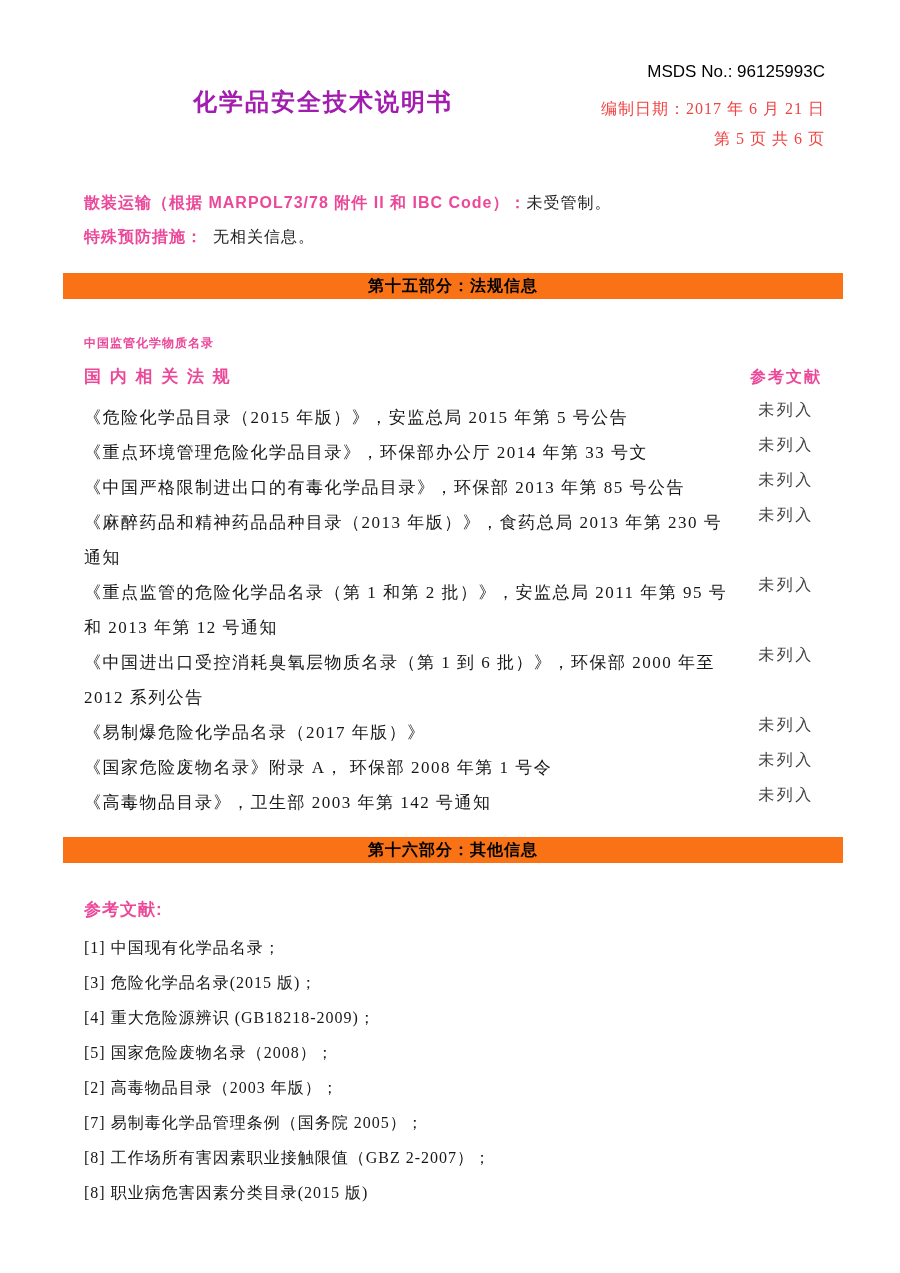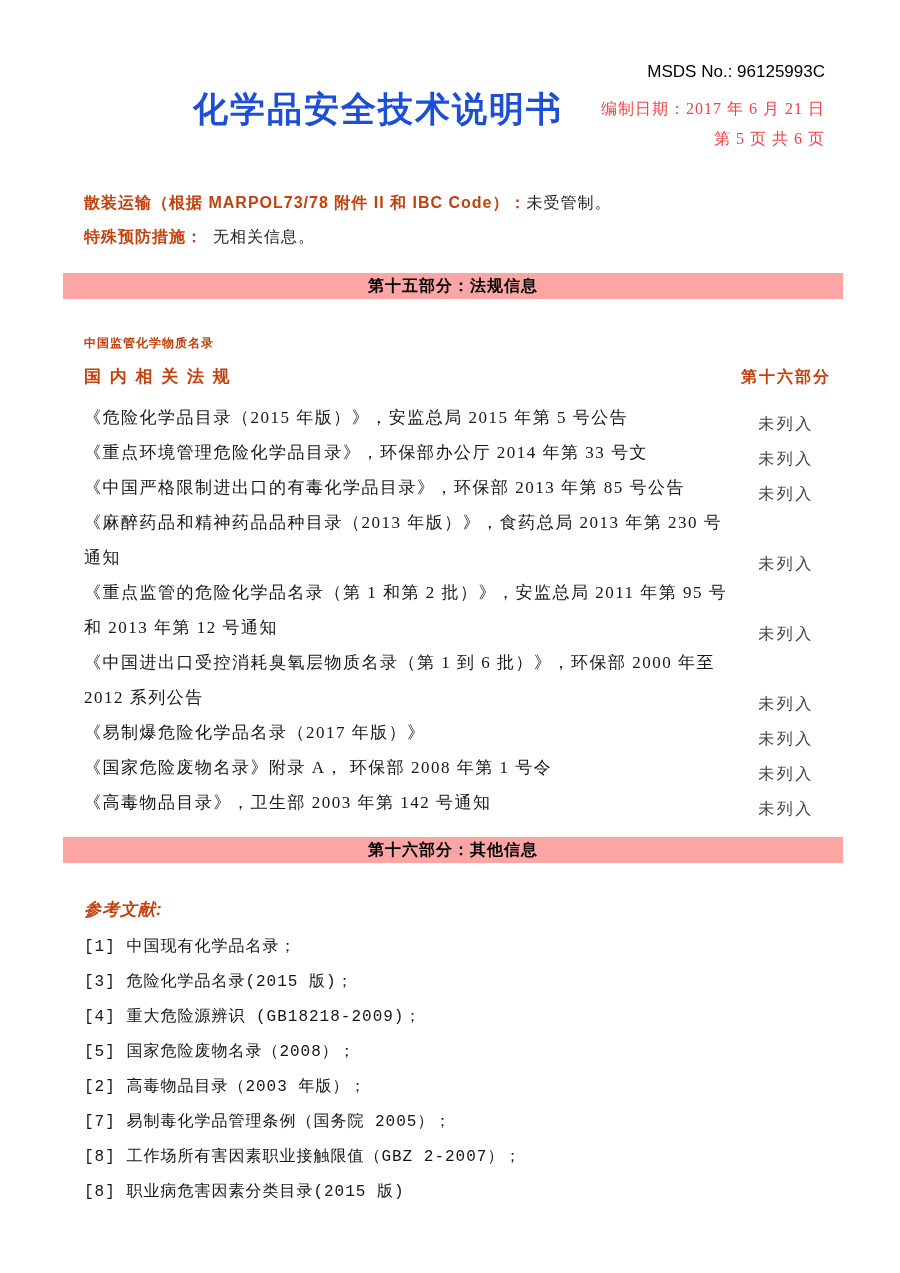--- a/index.html
+++ b/index.html
@@ -11,65 +11,65 @@
     background:#ffffff;
     color:#111111;
     font-family:"Liberation Serif","DejaVu Serif",serif;
     overflow:hidden;
   }
   
   .doc-header{position:relative;height:110px;}
   .doc-title{
     position:absolute;left:130px;top:26px;
     font-family:Liberation Serif, serif;
-    font-weight:bold;font-size:35px;letter-spacing:2px;color:#1d4ed8;
+    font-weight:bold;font-size:24px;letter-spacing:2px;color:#a21caf;
   }
   .header-right{position:absolute;right:18px;top:0;text-align:right;}
   .msds-no{
     font-family:"Liberation Sans","DejaVu Sans",sans-serif;
     font-size:17px;color:#000;line-height:24px;margin-bottom:10px;
   }
   .hdr-line{font-size:16px;line-height:30px;color:#ef4444;letter-spacing:1px;}
   
   .transport{margin-top:16px;padding-left:21px;}
   .t-line{margin:0;font-size:16px;line-height:34px;letter-spacing:1px;}
-  .hei{font-family:"Liberation Sans","DejaVu Sans",sans-serif;font-weight:bold;color:#c2410c;}
+  .hei{font-family:"Liberation Sans","DejaVu Sans",sans-serif;font-weight:bold;color:#ec4899;}
   .t-val{font-size:16px;color:#222;}
   .t-gap{margin-left:10px;}
   
   .section-bar{
     height:26px;line-height:26px;
-    background:#fca5a5;
+    background:#f97316;
     text-align:center;
     font-family:"Liberation Sans","DejaVu Sans",sans-serif;
     font-weight:bold;font-size:16px;color:#000;
     letter-spacing:1px;
   }
   .bar-15{margin-top:19px;}
   .bar-16{margin-top:17px;}
   
   .regs{padding-left:21px;}
   .regs-subtitle{margin-top:34px;font-size:12px;line-height:20px;letter-spacing:1px;}
   .regs-header{display:flex;margin-top:14px;line-height:20px;}
   .col-reg{width:645px;font-size:17px;letter-spacing:2px;}
   .col-status{width:114px;text-align:center;font-size:16px;letter-spacing:2px;}
   .regs-rows{margin-top:13px;}
-  .reg-row{display:flex;align-items:flex-end;}
+  .reg-row{display:flex;align-items:flex-start;}
   .reg-text{
     width:645px;font-size:17px;line-height:35px;
     letter-spacing:1.5px;color:#161616;
   }
   .status{
     width:114px;text-align:center;font-size:16px;
     letter-spacing:2.5px;color:#404040;
   }
   
   .refs{padding-left:21px;}
-  .refs-title{margin-top:36px;font-size:17px;line-height:22px;letter-spacing:1px;font-style:italic;}
-  .ref-line{margin:0;font-size:16px;line-height:35px;letter-spacing:1px;color:#161616;font-family:Liberation Mono, monospace;}
+  .refs-title{margin-top:36px;font-size:17px;line-height:22px;letter-spacing:1px;}
+  .ref-line{margin:0;font-size:16px;line-height:35px;letter-spacing:1px;color:#161616;}
   .refs-list{margin-top:9px;}
 </style>
 </head>
 <body>
 
 <div class="page">
 
   <header class="doc-header">
     <div class="doc-title">化学品安全技术说明书</div>
     <div class="header-right">
@@ -88,21 +88,21 @@
     </p>
   </section>
 
   <div class="section-bar bar-15">第十五部分：法规信息</div>
 
   <section class="regs">
     <div class="regs-subtitle hei">中国监管化学物质名录</div>
 
     <div class="regs-header">
       <div class="col-reg hei">国 内 相 关 法 规</div>
-      <div class="col-status hei">第十六部分</div>
+      <div class="col-status hei">参考文献</div>
     </div>
 
     <div class="regs-rows">
       <div class="reg-row">
         <div class="reg-text">《危险化学品目录（2015 年版）》，安监总局 2015 年第 5 号公告</div>
         <div class="status">未列入</div>
       </div>
       <div class="reg-row">
         <div class="reg-text">《重点环境管理危险化学品目录》，环保部办公厅 2014 年第 33 号文</div>
         <div class="status">未列入</div>

